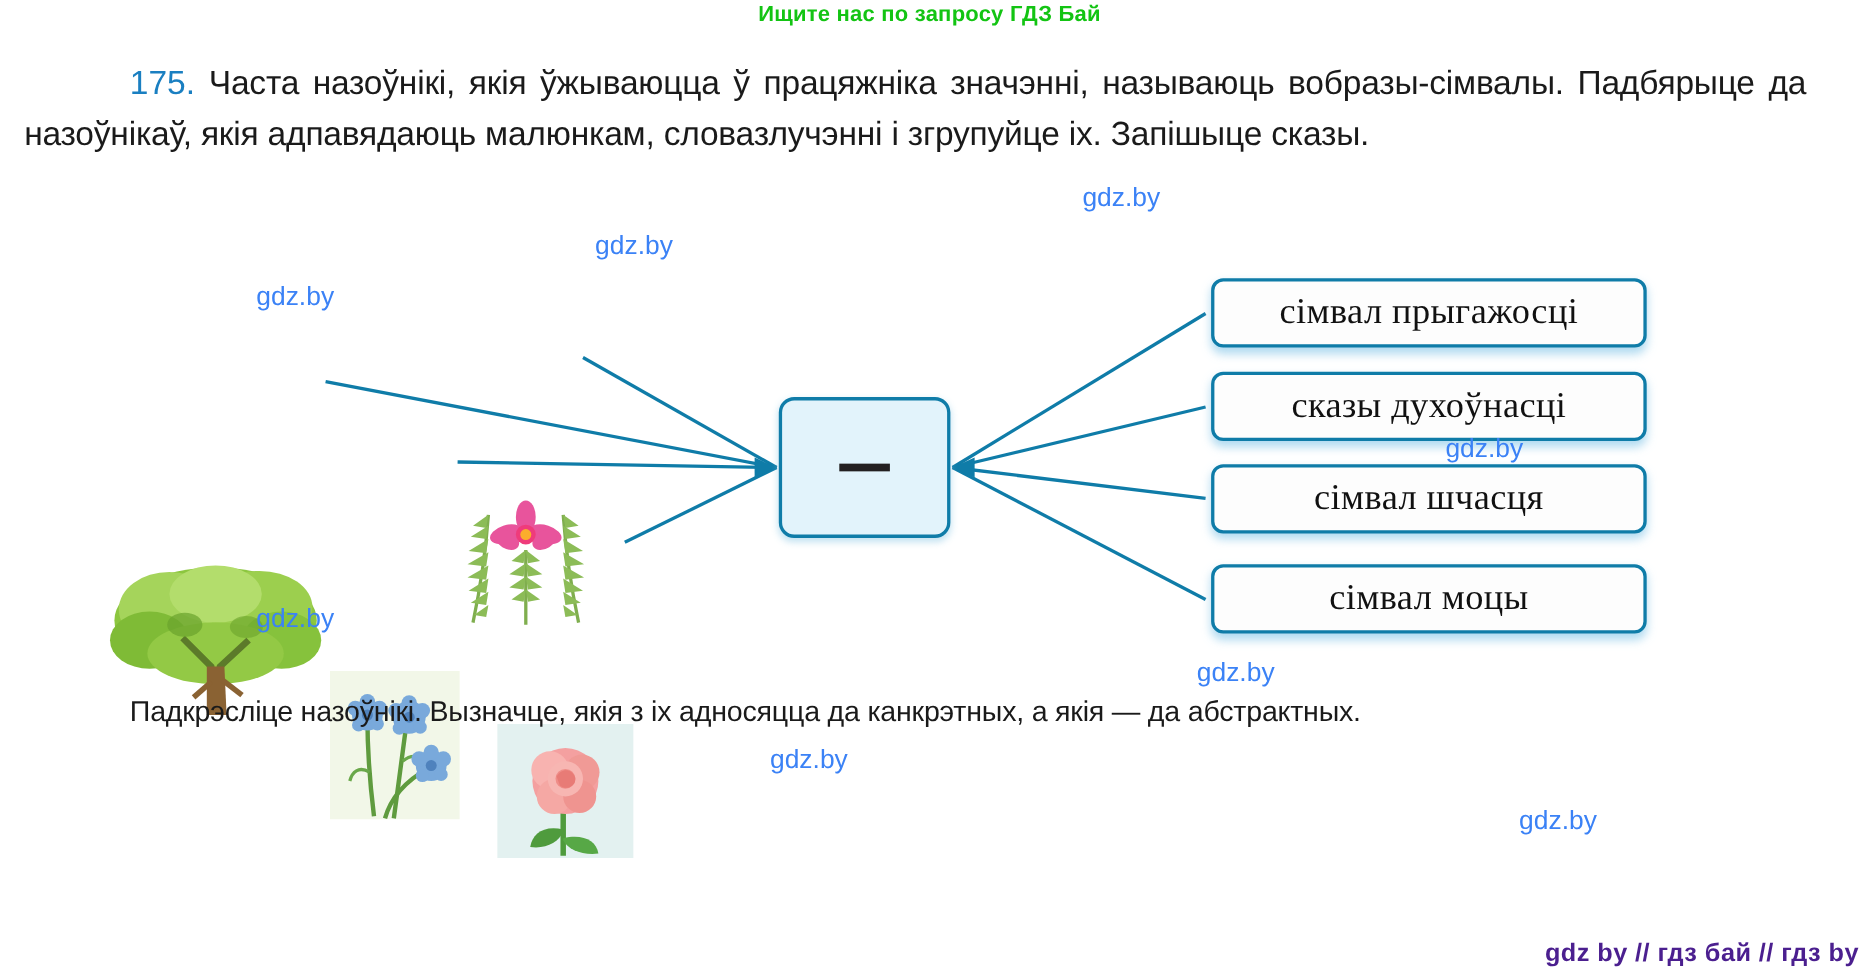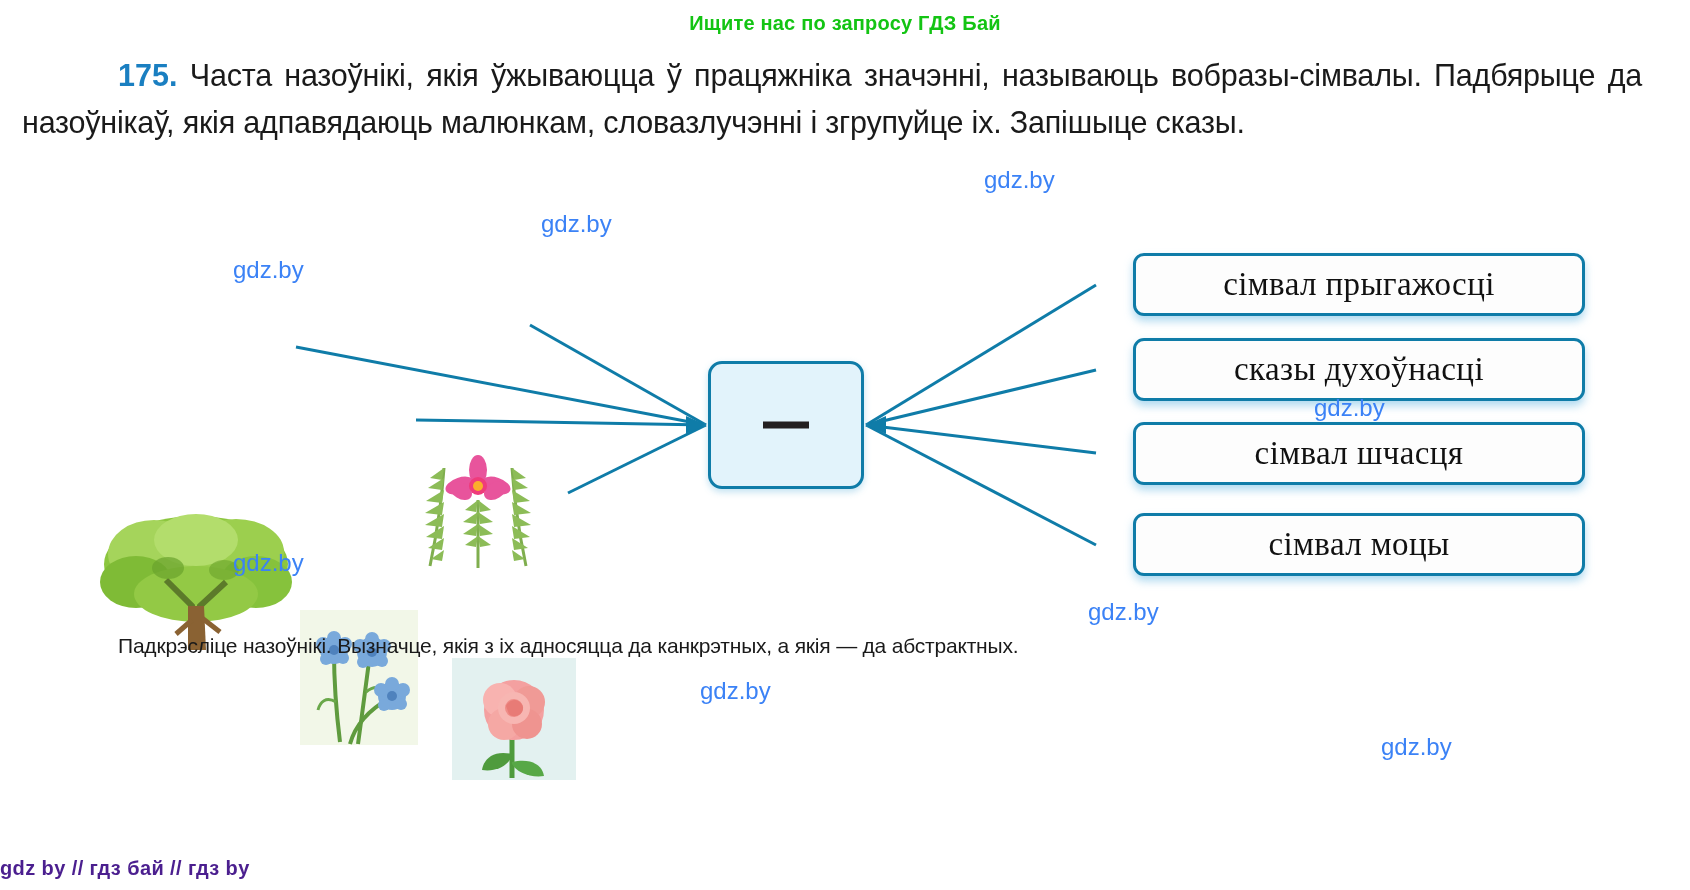--- a/index.html
+++ b/index.html
@@ -12,21 +12,21 @@
     height: 890px;
     position: relative;
     overflow: hidden;
     font-family: "Liberation Sans", sans-serif;
     color: #1a1a1a;
   }
 
   
   .site-banner {
     position: absolute;
-    top: 12px;
+    top: 2px;
     left: 0;
     width: 1690px;
     text-align: center;
     font-size: 20px;
     font-weight: bold;
     color: #13c413;
     letter-spacing: 0.2px;
   }
 
   
@@ -38,30 +38,30 @@
     font-size: 30.5px;
     line-height: 47px;
     text-align: justify;
     text-justify: inter-word;
     font-stretch: condensed;
     letter-spacing: -0.2px;
   }
   .exercise-text .indent-holder { display: inline-block; width: 96px; }
   .ex-number {
     color: #1a7fc1;
-    font-weight: bold;
+    font-weight: normal;
     letter-spacing: 0px;
   }
 
   .closing-block {
     position: absolute;
     left: 22px;
     top: 620px;
     width: 1620px;
-    font-size: 21px;
+    font-size: 26px;
     line-height: 52px;
     font-stretch: condensed;
     letter-spacing: -0.2px;
   }
   .para {
     text-align: justify;
     text-justify: inter-word;
     margin: 0;
   }
   .para.p2 { margin-top: 4px; text-align: left; }
@@ -101,22 +101,22 @@
     top: 50%;
     transform: translate(-50%, -50%);
     width: 46px;
     height: 7px;
     background: #231f20;
   }
 
   
   .label-box {
     position: absolute;
-    left: 1133px;
-    width: 452px;
+    left: 1101px;
+    width: 396px;
     height: 63px;
     box-sizing: border-box;
     background: #fdfdfd;
     border: 3px solid #0f7ca8;
     border-radius: 11px;
     box-shadow: 0 5px 9px rgba(150,205,235,0.75);
     display: flex;
     align-items: center;
     justify-content: center;
     font-family: "Liberation Serif", serif;
@@ -154,22 +154,22 @@
   .wm-6 { left: 1088px; top: 598px; }
   .wm-7 { left: 700px; top: 677px; }
   .wm-8 { left: 1381px; top: 733px; }
 
   
   .footer {
     position: absolute;
     left: 0;
     bottom: 10px;
     width: 1690px;
-    text-align: left;
-    font-size: 20px;
+    text-align: right;
+    font-size: 23px;
     color: #4b1f8f;
     font-weight: bold;
     letter-spacing: 0.4px;
   }
 </style>
 </head>
 <body>
 
 <div class="site-banner">Ищите нас по запросу ГДЗ Бай</div>
 

